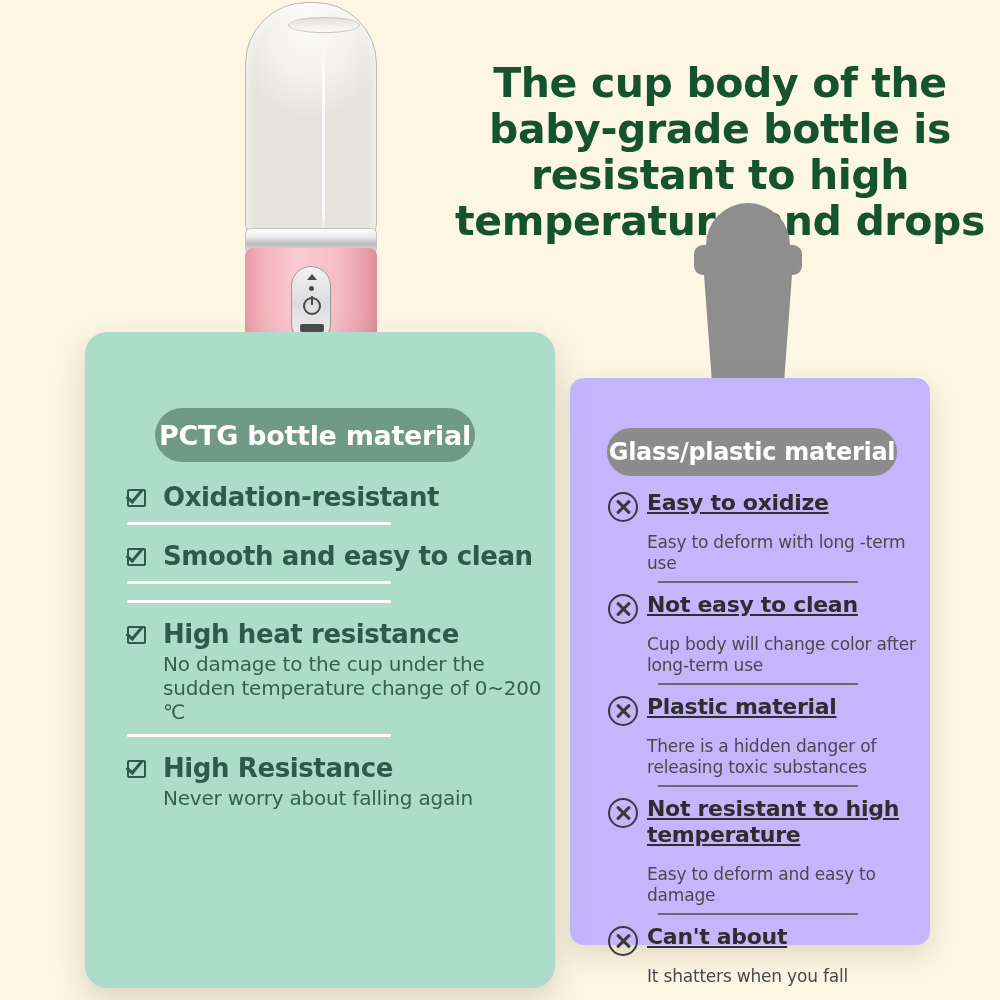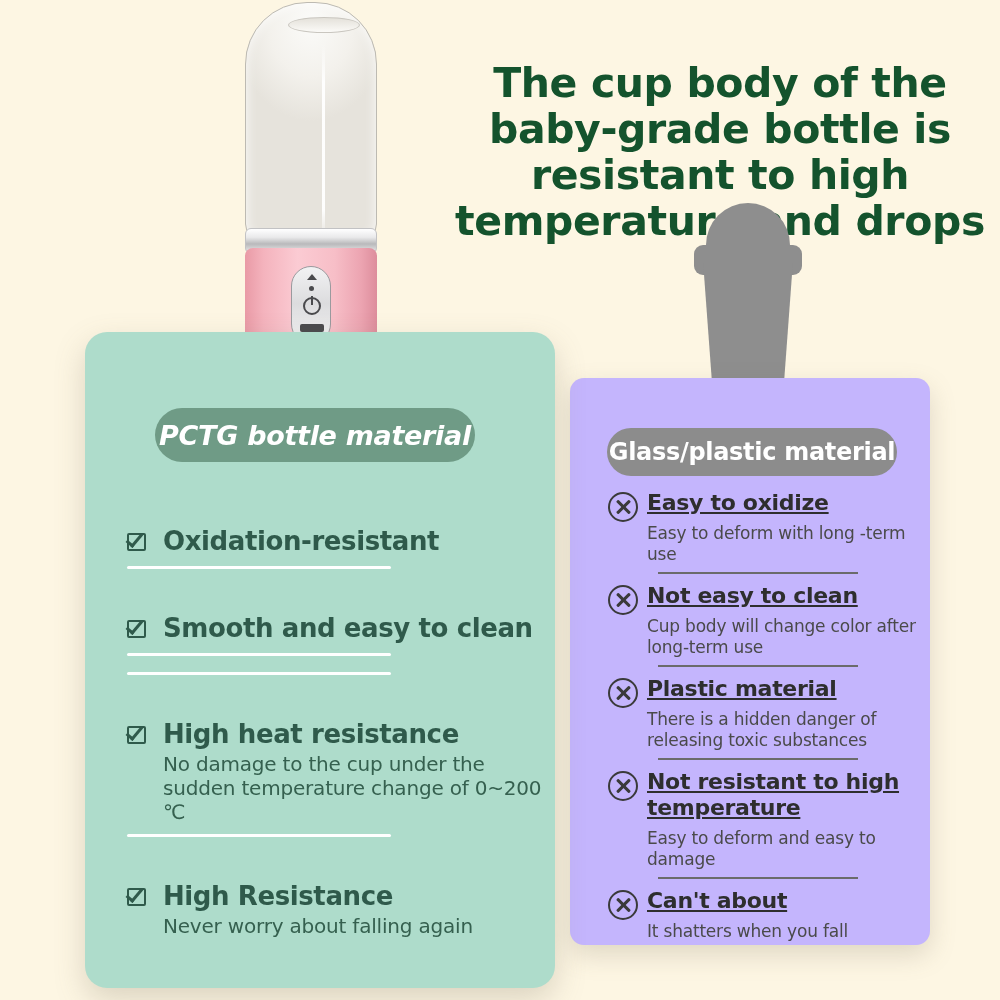--- a/index.html
+++ b/index.html
@@ -115,30 +115,30 @@
     box-shadow:0 12px 30px rgba(120,110,90,.25);
   }
 
   .badge {
     position:absolute; display:flex; align-items:center; justify-content:center;
     border-radius:30px; color:#ffffff; font-weight:bold;
     font-family:"DejaVu Sans", sans-serif;
   }
   .badge-green {
     left:70px; top:76px; width:320px; height:54px;
-    background:#6f9b86; font-size:27px; letter-spacing:-0.3px;font-style:italic;
+    background:#6f9b86; font-size:27px; letter-spacing:-0.3px;
   }
   .badge-gray {
     left:37px; top:50px; width:290px; height:48px;
     background:#8c8c8c; font-size:24px; letter-spacing:-0.3px;
   }
 
   
   .g-list { position:absolute; left:26px; top:150px; width:444px; }
-  .g-item { position:relative; padding:0 0 0 52px;margin-top:44px; }
+  .g-item { position:relative; padding:0 0 0 52px; }
   .g-chk {
     position:absolute; left:16px; top:4px; width:21px; height:21px;
   }
   .g-chk i {
     position:absolute; left:0; top:3px; width:19px; height:18px;
     border:2.2px solid #2f5a4b; border-radius:2px;
   }
   .g-chk b {
     position:absolute; left:3px; top:0px; width:9px; height:17px;
     border-right:3.4px solid #2f5a4b; border-bottom:3.4px solid #2f5a4b;
@@ -171,21 +171,21 @@
   }
   .x-mark:before { transform:rotate(45deg); }
   .x-mark:after  { transform:rotate(-45deg); }
   .x-title {
     font-family:"DejaVu Sans", sans-serif; font-weight:bold;
     font-size:22px; line-height:26px; color:#2e2e2e; letter-spacing:-0.3px;text-decoration:underline;
   }
   .x-desc {
     font-family:"DejaVu Sans", sans-serif; font-weight:normal;
     font-size:17px; line-height:21px; color:#4a4a4a; letter-spacing:-0.2px;
-    margin-top:7px;
+    margin-top:16px;
   }
   .x-rule {
     height:2px; background:#6b6b6b; margin:7px 0 9px 66px; width:200px;
   }
 </style>
 </head>
 <body>
 
 <div id="stage">
 

